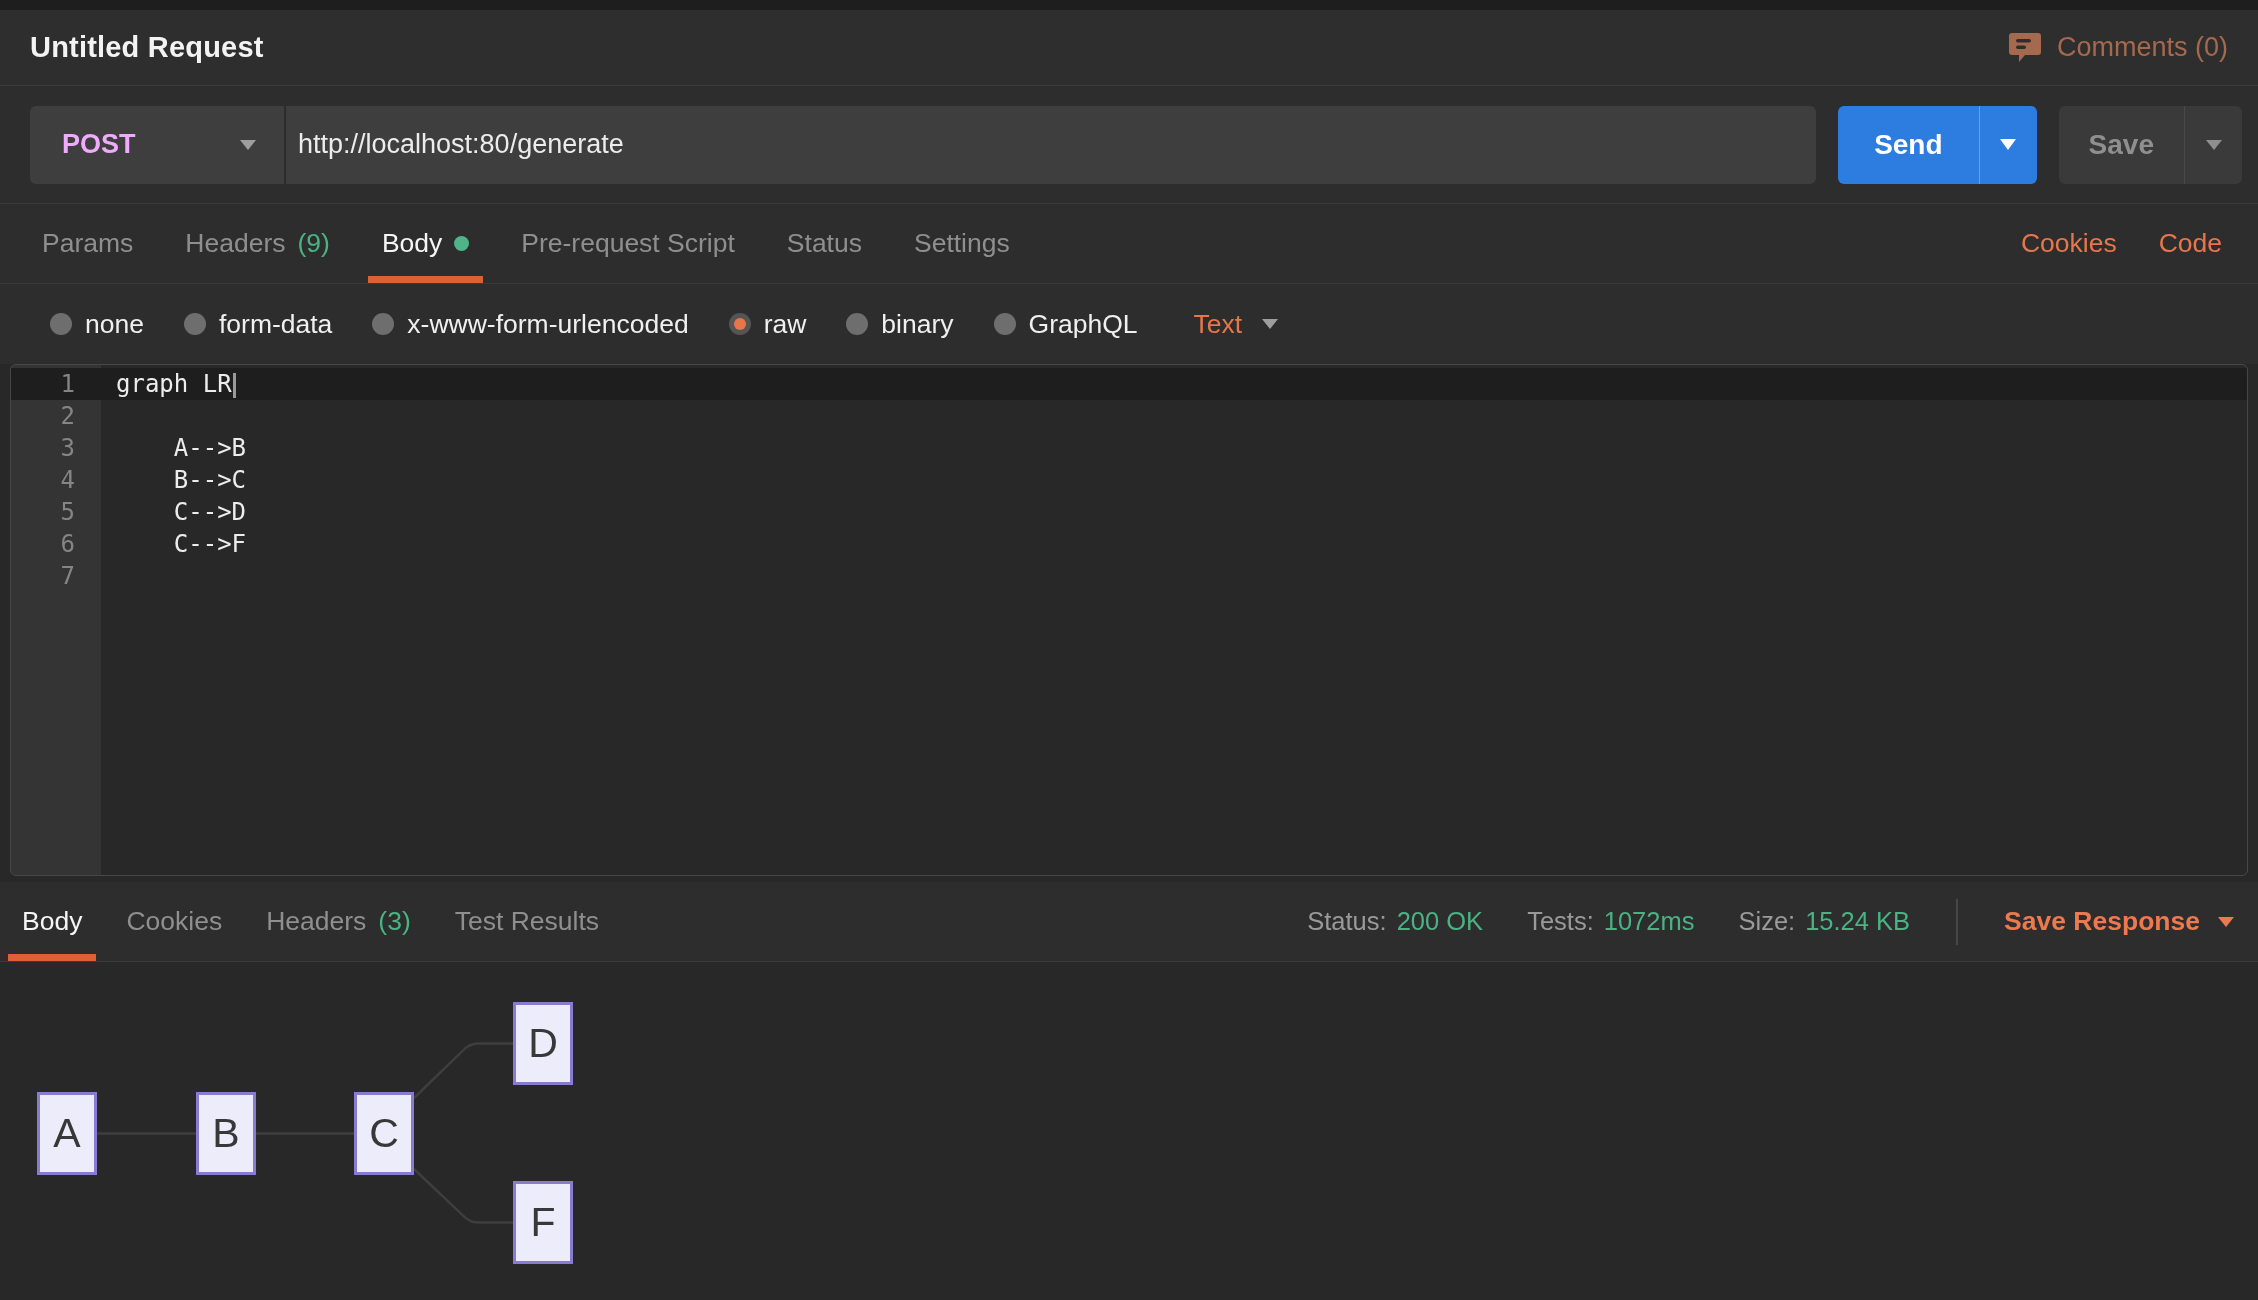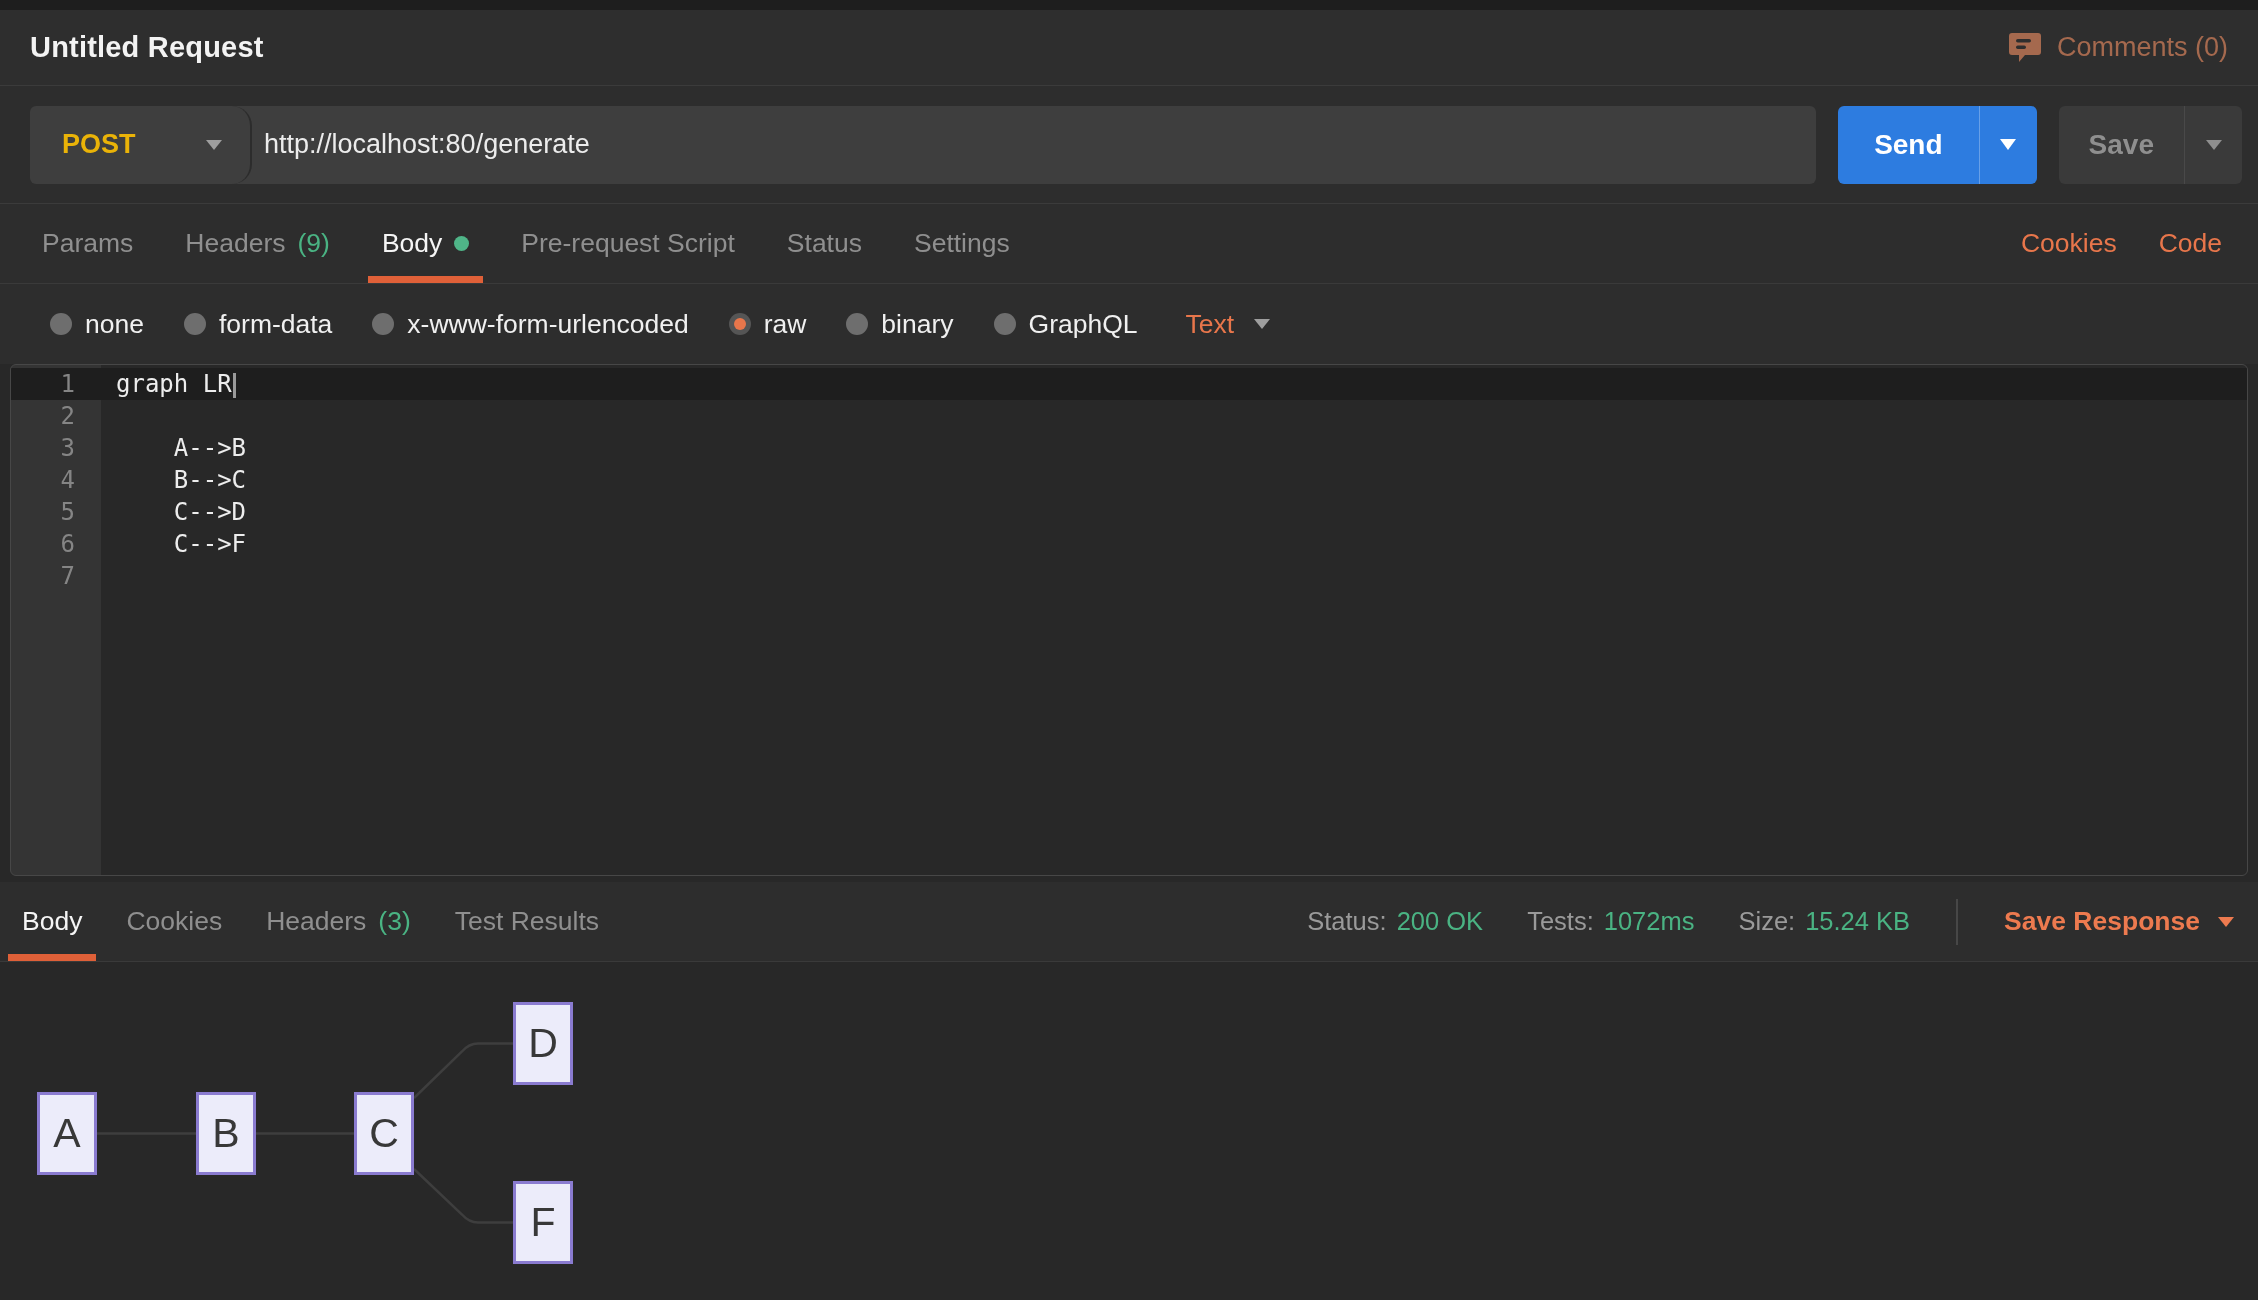--- a/index.html
+++ b/index.html
@@ -20,23 +20,23 @@
   .comments { margin-left:auto; display:flex; align-items:center; gap:16px;
     color:#a5694e; font-size:27px; cursor:pointer; }
   
   .request-bar {
     height:118px; background:#2d2d2d; border-bottom:1px solid #3b3b3b;
     display:flex; align-items:center; padding:0 16px 0 30px; gap:22px;
   }
   .url-wrap { flex:1; height:78px; background:#3e3e3e; border-radius:6px;
     display:flex; align-items:stretch; overflow:hidden; }
   .method {
-    width:222px; flex:none; display:flex; align-items:center; justify-content:space-between;
+    width:256px; flex:none; display:flex; align-items:center; justify-content:space-between;
     padding:0 28px 0 32px; border-right:2px solid #2c2c2c;
-    font-size:27px; font-weight:600; color:#eab308; cursor:pointer;border-radius:20px;
+    font-size:27px; font-weight:600; color:#f0abfc; cursor:pointer;
   }
   .url-input {
     flex:1; background:transparent; border:none; outline:none;
     font-family:"Liberation Sans", sans-serif;
     font-size:27px; color:#ececec; padding:0 20px 0 12px;
   }
   .split-btn { height:78px; border-radius:6px; display:flex; align-items:stretch;
     overflow:hidden; flex:none; cursor:pointer; }
   .btn-send { background:#2d7ce0; color:#ffffff; }
   .btn-send .main { padding:0 36px; display:flex; align-items:center;
@@ -71,21 +71,21 @@
   .tab-links { margin-left:auto; display:flex; gap:42px; }
   .tab-link { color:#e8764b; font-size:26.5px; cursor:pointer; }
   
   .mode-bar { height:80px; background:#2d2d2d; display:flex; align-items:center;
     padding-left:50px; gap:40px; }
   .mode { display:flex; align-items:center; gap:13px; font-size:26.5px; color:#f0f0f0; cursor:pointer; }
   .rad { width:22px; height:22px; border-radius:50%; background:#6e6e6e; flex:none;
     display:flex; align-items:center; justify-content:center; }
   .mode.sel .rad { background:#555555; }
   .mode.sel .rad::after { content:""; width:12px; height:12px; border-radius:50%; background:#e8764b; }
-  .format { margin-left:8px; display:flex; align-items:center; gap:20px; cursor:pointer; }
+  .format { margin-left:16px; display:flex; align-items:center; gap:20px; cursor:pointer; }
   .format .fmt-label { color:#e8764b; font-size:26.5px; }
   
   .editor {
     margin:0 10px 6px 10px; height:512px;
     border:1px solid #474747; border-radius:6px;
     background:linear-gradient(90deg,#343434 0,#343434 90px,#282828 90px);
     overflow:hidden; padding-top:3px;
     font-family:"DejaVu Sans Mono", monospace;
   }
   .ed-row { display:flex; height:32px; line-height:32px; font-size:24px; }

